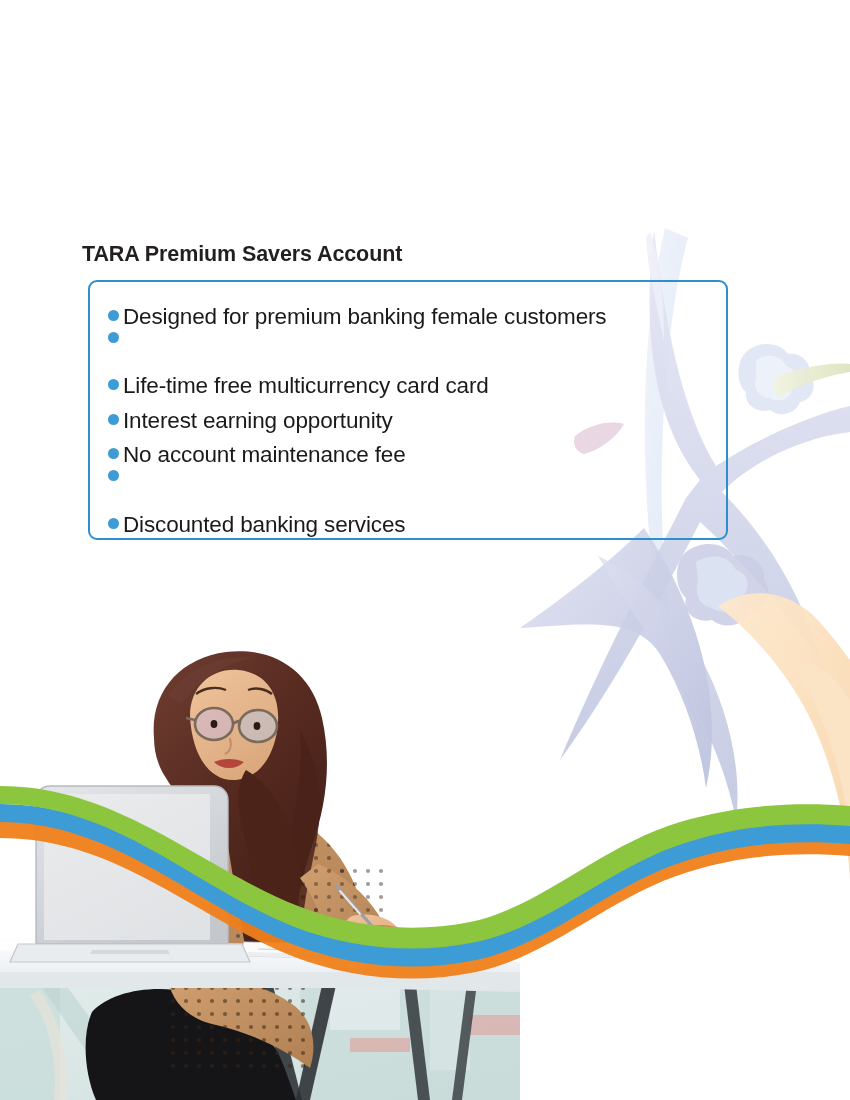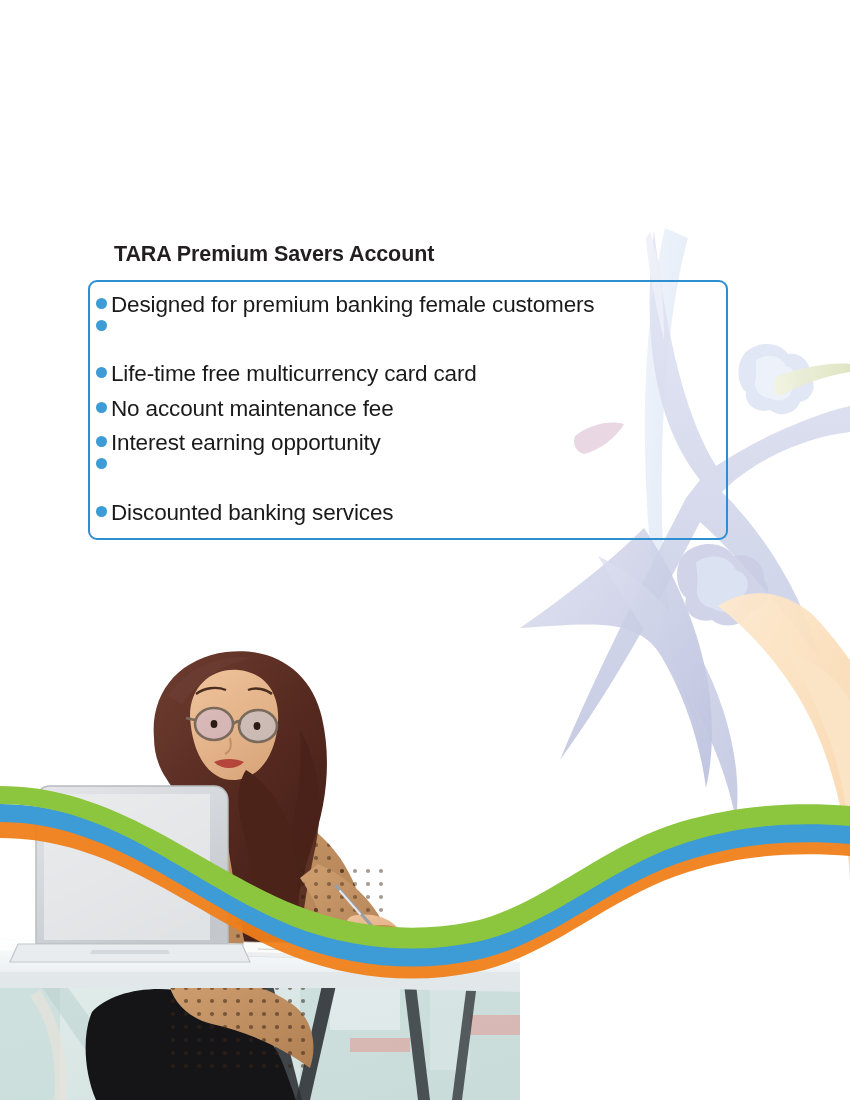--- a/index.html
+++ b/index.html
@@ -27,42 +27,41 @@
   
   #headline {
     position: absolute;
     left: 82px;
     top: 242px;
     font-size: 21.5px;
     font-weight: bold;
     color: #231f20;
     letter-spacing: -0.1px;
     white-space: nowrap;
-    margin-left: 32px;
   }
 
   
   #feature-box {
     position: absolute;
     left: 88px;
     top: 280px;
     width: 640px;
     height: 260px;
     box-sizing: border-box;
     border: 2px solid #2e8fd0;
     border-radius: 9px;
     background: transparent;
   }
   #feature-list {
     position: absolute;
     left: 96px;
     top: 288px;
     width: 640px;
     list-style: none;
-    margin: 0;
+    margin: 12px;
     padding: 0;
   }
   #feature-list li {
     display: flex;
     align-items: baseline;
     height: 34.6px;
     white-space: nowrap;
   }
   #feature-list li .bullet-dot {
     flex: 0 0 auto;
@@ -180,25 +179,25 @@
     </li>
     <li>
       <span class="bullet-dot"></span>
     </li>
     <li>
       <span class="bullet-dot"></span>
       <span class="bullet-text">Life-time free multicurrency card card</span>
     </li>
     <li>
       <span class="bullet-dot"></span>
+      <span class="bullet-text">Interest earning opportunity</span>
+    </li>
+    <li>
+      <span class="bullet-dot"></span>
       <span class="bullet-text">No account maintenance fee</span>
-    </li>
-    <li>
-      <span class="bullet-dot"></span>
-      <span class="bullet-text">Interest earning opportunity</span>
     </li>
     <li>
       <span class="bullet-dot"></span>
     </li>
     <li>
       <span class="bullet-dot"></span>
       <span class="bullet-text">Discounted banking services</span>
     </li>
   </ul>
 

